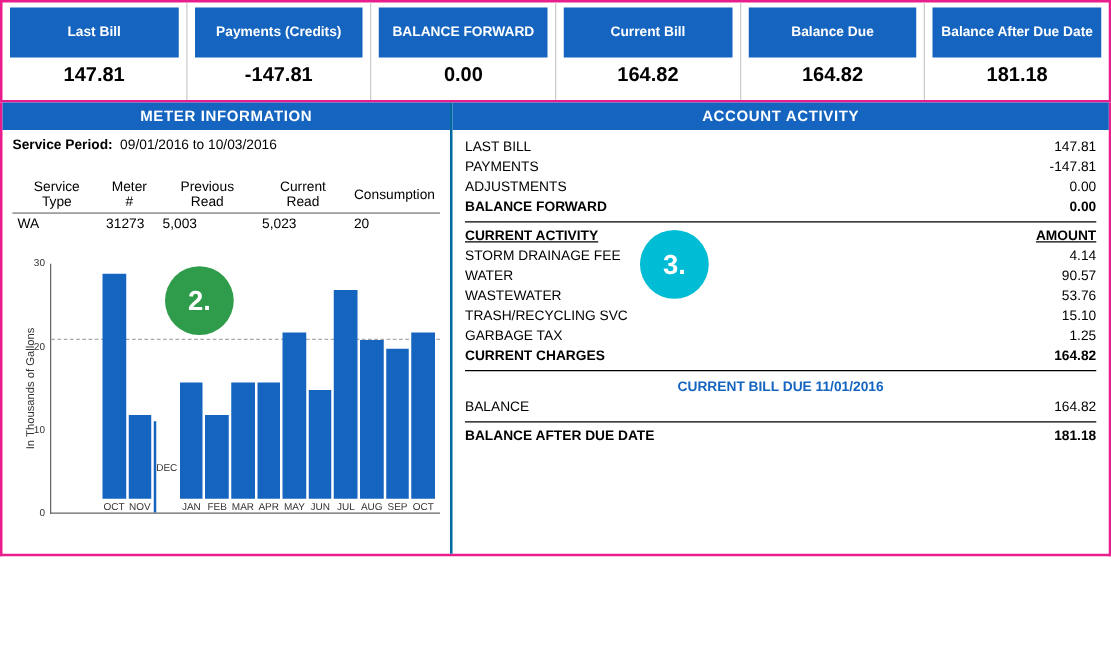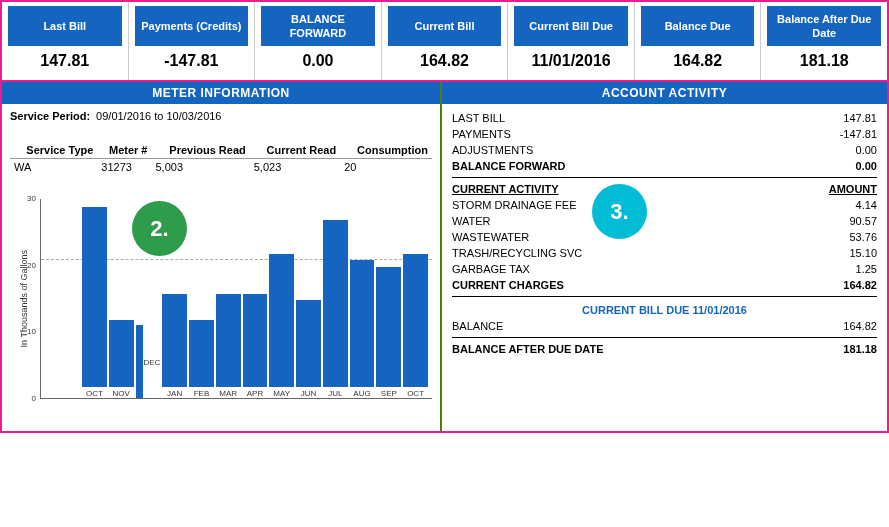--- a/index.html
+++ b/index.html
@@ -39,22 +39,22 @@
 
     
     .main-grid {
       display: flex;
       border: 2px solid #e91e8c;
       border-top: none;
     }
 
     
     .left-panel {
-      width: 440px;
-      border-right: 2px solid #4d7c0f;
+      width: 360px;
+      border-right: 2px solid #0369a1;
       display: flex;
       flex-direction: column;
     }
     .section-title {
       background: #1565c0;
       color: #fff;
       font-size: 12px;
       font-weight: bold;
       text-align: center;
       padding: 4px;
@@ -72,22 +72,22 @@
       font-weight: bold;
       margin-right: 6px;
       white-space: nowrap;
     }
     .meter-table {
       width: 100%;
       border-collapse: collapse;
       font-size: 11px;
     }
     .meter-table th {
-      font-weight: bold;
-      text-align: right;
+      font-weight: normal;
+      text-align: center;
       padding: 2px 4px;
       border-bottom: 1px solid #999;
     }
     .meter-table td {
       padding: 2px 4px;
     }
 
     
     .chart-area {
       flex: 1;
@@ -170,25 +170,20 @@
       <div class="value">-147.81</div>
     </div>
     <div class="summary-cell">
       <div class="label">BALANCE
 FORWARD</div>
       <div class="value">0.00</div>
     </div>
     <div class="summary-cell">
       <div class="label">Current Bill</div>
       <div class="value">164.82</div>
-    </div>
-    <div class="summary-cell">
-      <div class="label">Current
-Bill Due</div>
-      <div class="value">11/01/2016</div>
     </div>
     <div class="summary-cell">
       <div class="label">Balance Due</div>
       <div class="value">164.82</div>
     </div>
     <div class="summary-cell">
       <div class="label">Balance After
 Due Date</div>
       <div class="value">181.18</div>
     </div>

